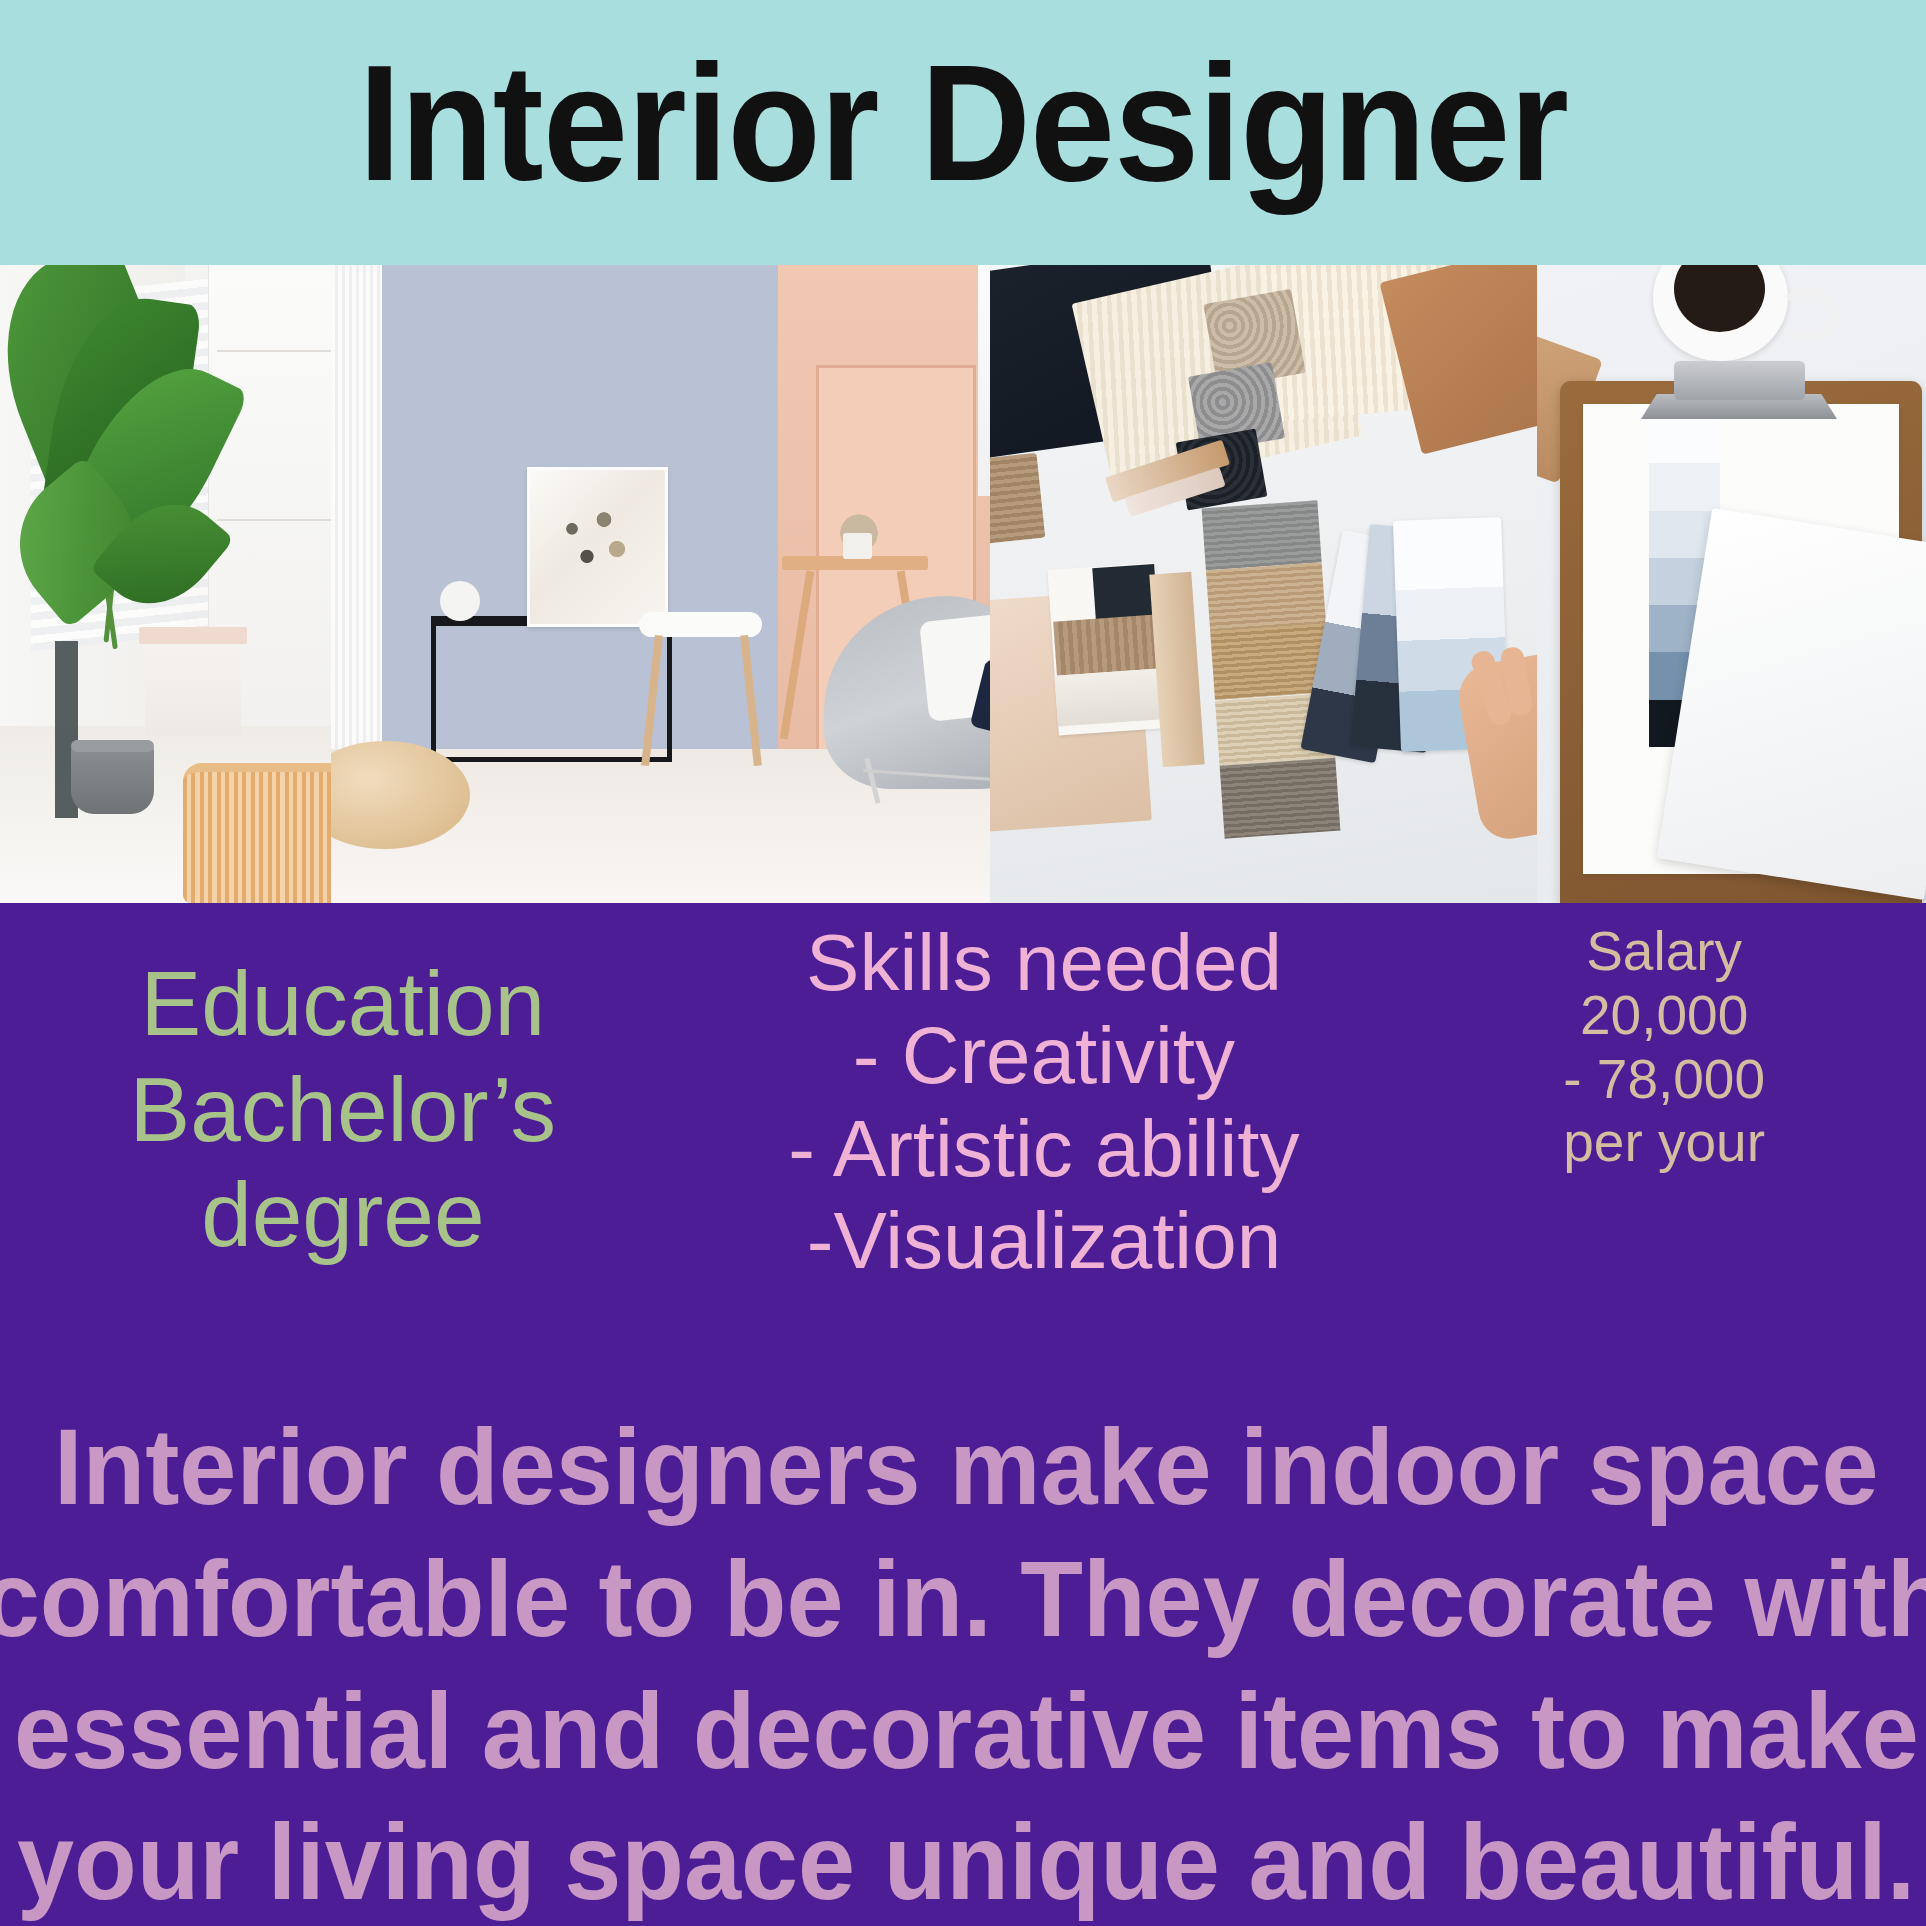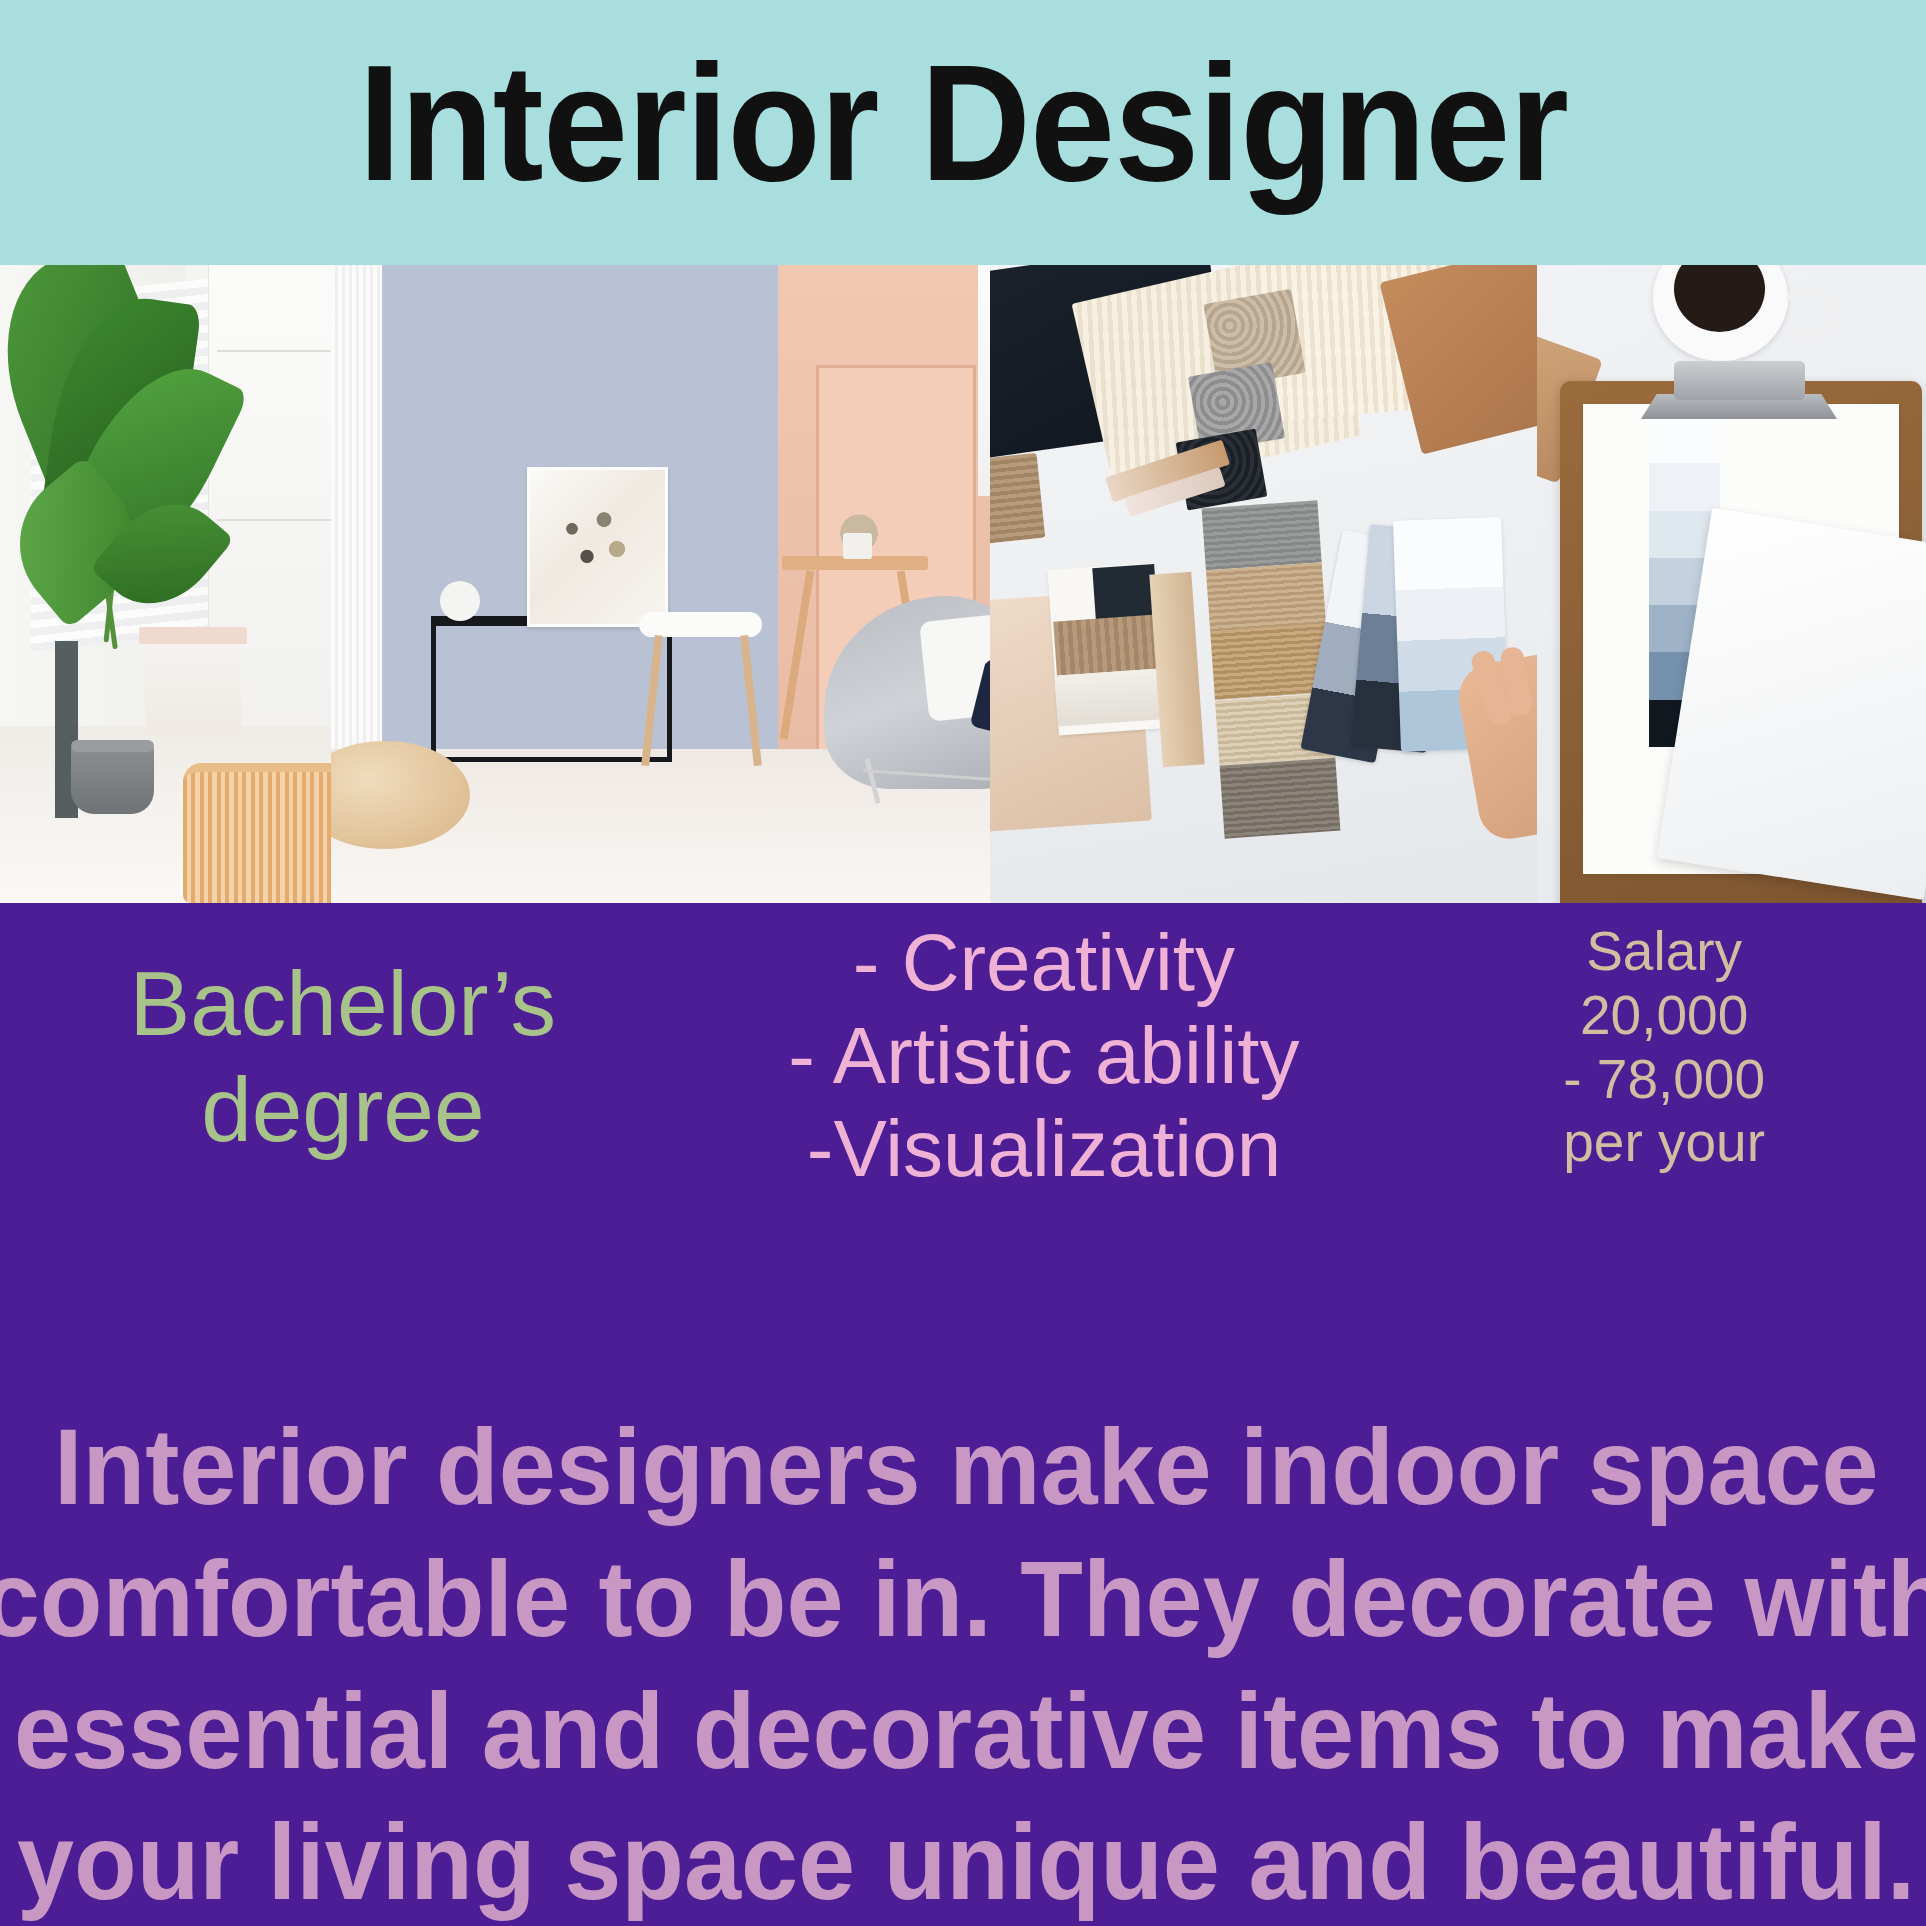--- a/index.html
+++ b/index.html
@@ -371,25 +371,27 @@
       <div class="p4-clipwide"></div>
       <div class="p4-clip"></div>
       <div class="p4-bookedge"></div>
       <div class="p4-book"></div>
     </div>
   </div>
 
   <div class="cols">
 
     <div class="col col-edu">
+      <div class="colline edu-line">Education</div>
       <div class="colline edu-line">Bachelor’s</div>
       <div class="colline edu-line">degree</div>
     </div>
 
     <div class="col col-skills">
+      <div class="colline skill-line">Skills needed</div>
       <div class="colline skill-line">- Creativity</div>
       <div class="colline skill-line">- Artistic ability</div>
       <div class="colline skill-line">-Visualization</div>
     </div>
 
     <div class="col col-salary">
       <div class="colline sal-line">Salary</div>
       <div class="colline sal-line">20,000</div>
       <div class="colline sal-line">- 78,000</div>
       <div class="colline sal-line">per your</div>

